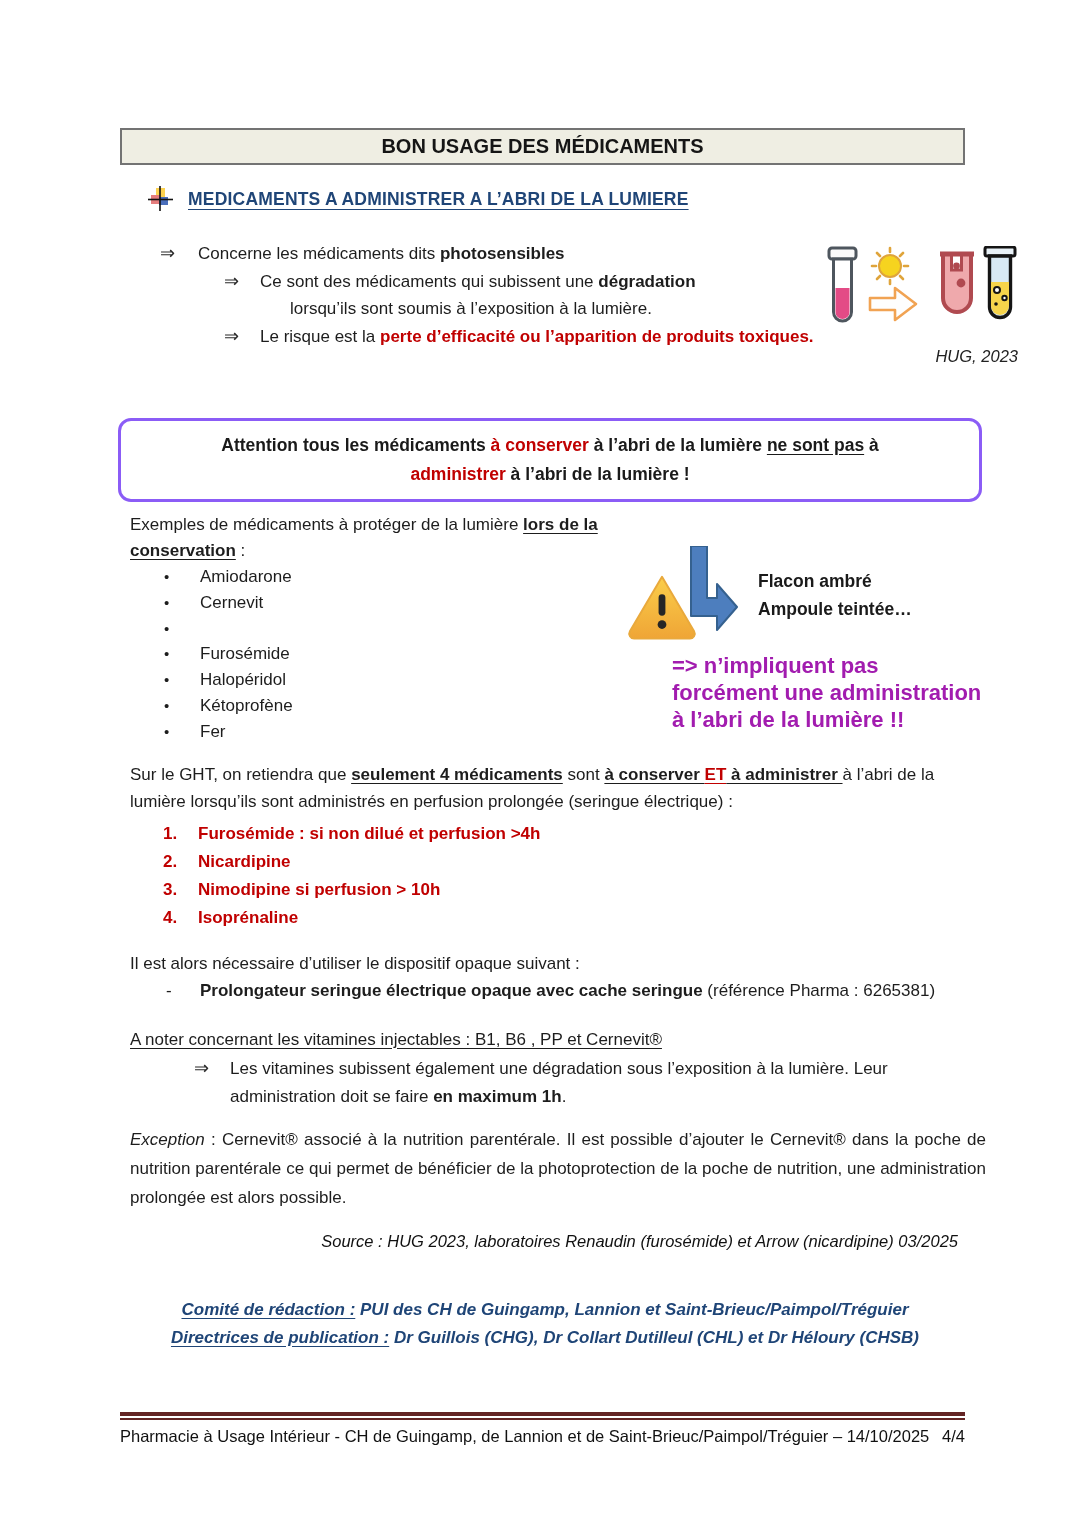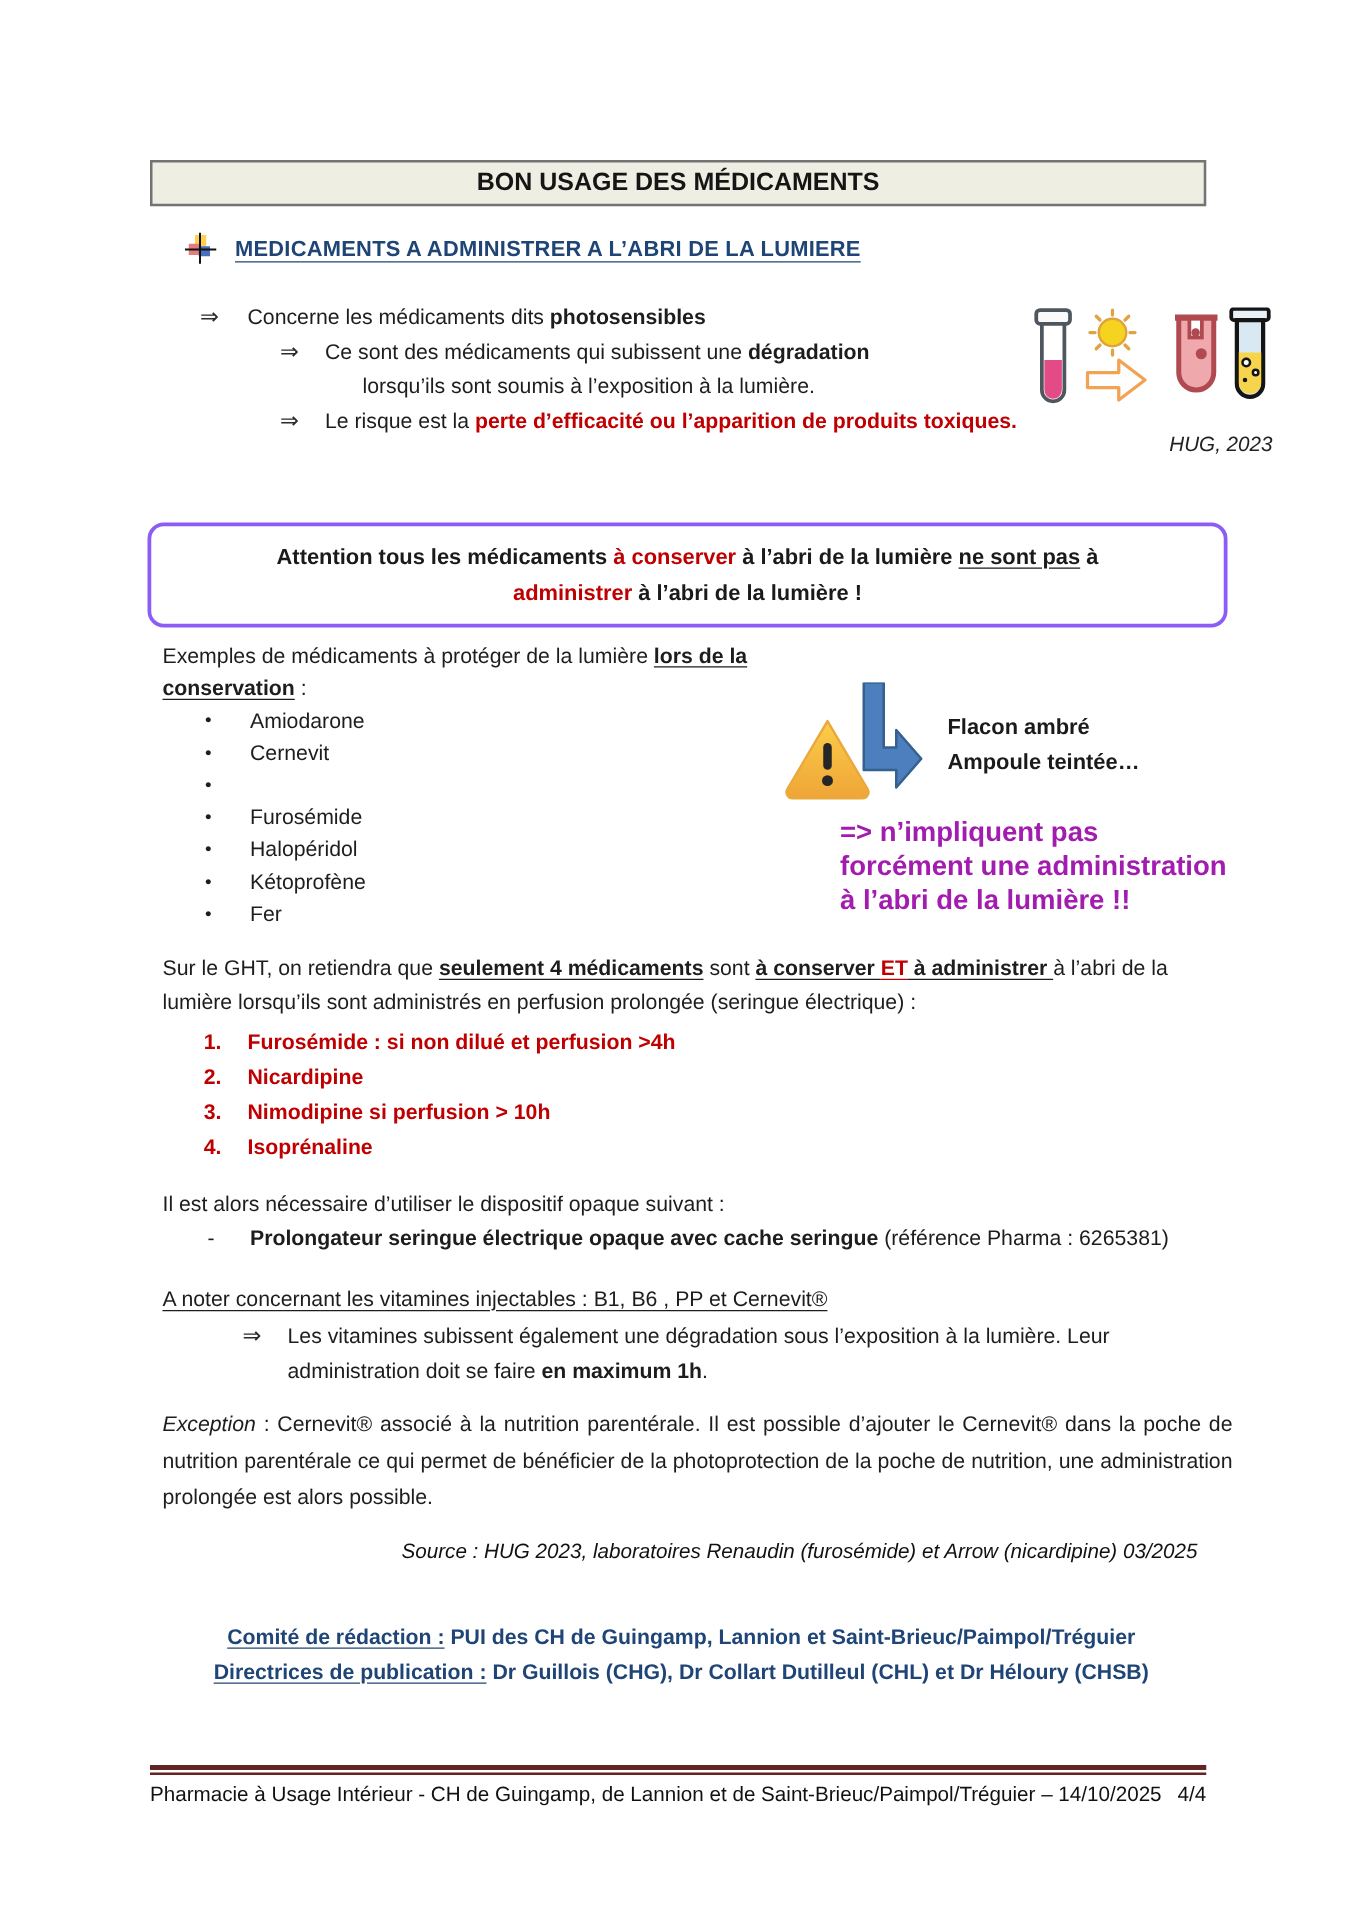--- a/index.html
+++ b/index.html
@@ -70,21 +70,21 @@
 
   
   .exception{left:130px;top:1125px;width:856px;text-align:justify;line-height:29px;}
   .it{font-style:italic;}
 
   
   .source{left:130px;top:1232px;width:828px;text-align:right;font-style:italic;font-size:16.5px;color:#111;}
 
   
   .committee{left:130px;top:1296px;width:830px;text-align:center;color:#1f4577;
-             font-weight:bold;font-size:17px;line-height:28px;}
+             font-weight:bold;font-style:italic;font-size:17px;line-height:28px;}
   .committee .lab{text-decoration:underline;text-underline-offset:3px;}
 
   
   .footer{left:120px;top:1412px;width:845px;}
   .rule-thick{height:4px;background:#632423;}
   .rule-thin{height:2px;background:#632423;margin-top:2px;}
   .foot-row{display:flex;justify-content:space-between;margin-top:7px;font-size:16.5px;color:#111;}
   svg{display:block;}
 </style>
 </head>

